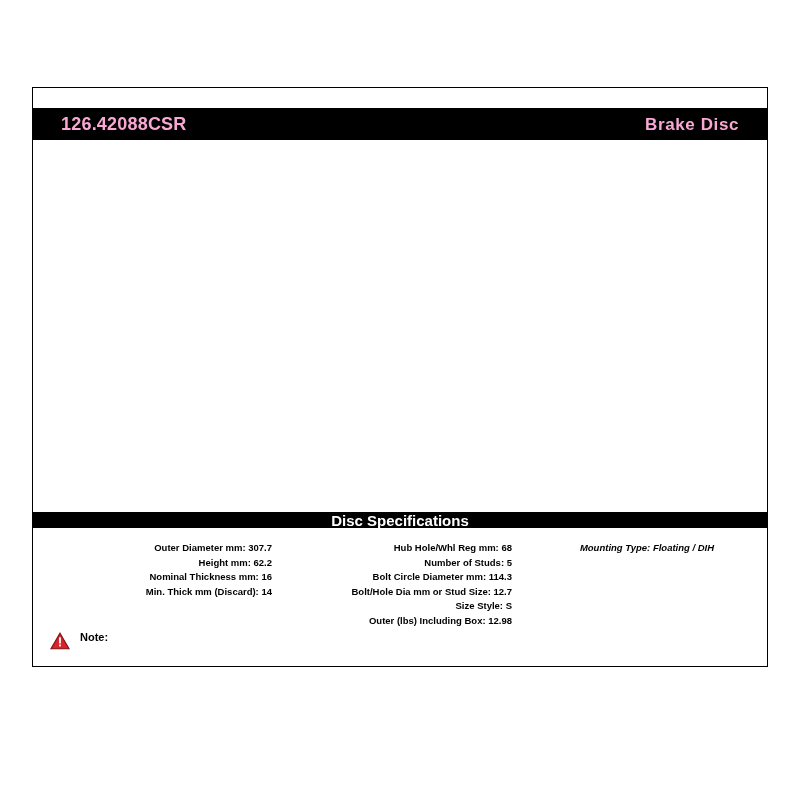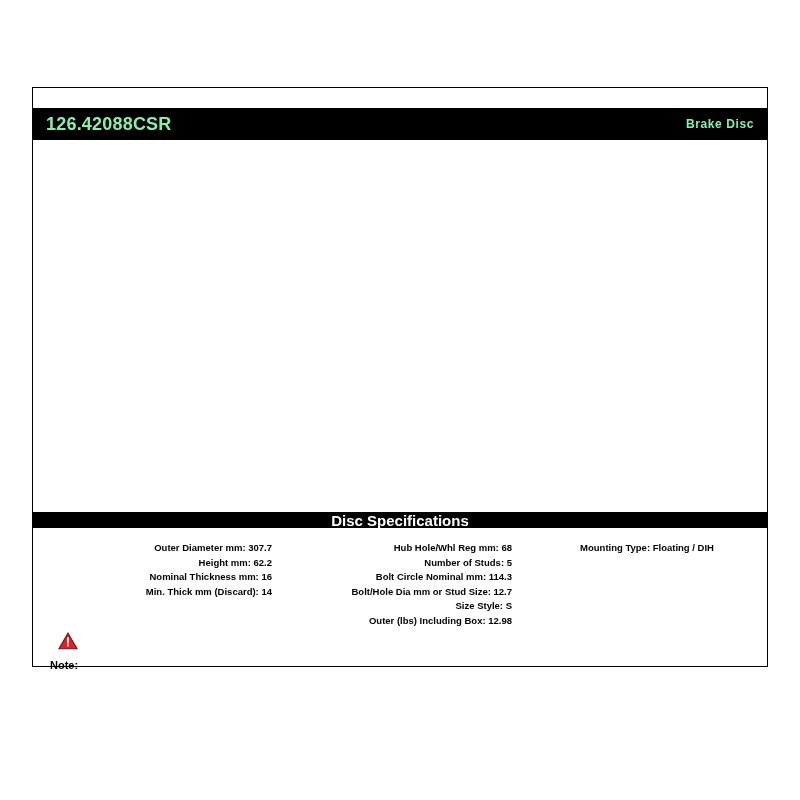--- a/index.html
+++ b/index.html
@@ -30,35 +30,35 @@
     box-sizing: border-box;
   }
   
   .header-bar {
     position: absolute;
     left: 32px;
     top: 108px;
     width: 736px;
     height: 32px;
     background: #000000;
-    color: #86efac;
+    color: #f9a8d4;
     box-sizing: border-box;
     display: flex;
     align-items: center;
     justify-content: space-between;
-    padding: 0 14px;
+    padding: 0 29px;
   }
   .part-number {
     font-size: 18px;
     font-weight: bold;
     letter-spacing: 0.2px;
     line-height: 1;
   }
   .header-title {
-    font-size: 12px;
+    font-size: 17px;
     font-weight: bold;
     letter-spacing: 0.6px;
     line-height: 1;
   }
   
   .spec-bar {
     position: absolute;
     left: 32px;
     top: 512px;
     width: 736px;
@@ -95,33 +95,33 @@
     font-weight: bold;
     line-height: 14.5px;
     white-space: nowrap;
   }
   .spec-col.col1 .spec-row,
   .spec-col.col2 .spec-row {
     text-align: right;
   }
   .spec-col.col3 .spec-row {
     text-align: center;
+    font-style: italic;
   }
   .spec-label { font-weight: bold; }
   .spec-value { font-weight: bold; }
 
   
   .note-row {
     position: absolute;
     left: 50px;
     top: 632px;
     display: flex;
-    align-items: flex-end;
+    align-items: flex-start;
     gap: 10px;
-    flex-direction: column;
   }
   .warn-icon {
     width: 20px;
     height: 18px;
     display: block;
   }
   .note-label {
     font-size: 11px;
     font-weight: bold;
     line-height: 1;
@@ -172,21 +172,21 @@
     <div class="spec-col col2">
       <div class="spec-row">
         <span class="spec-label">Hub Hole/Whl Reg mm: </span>
         <span class="spec-value">68</span>
       </div>
       <div class="spec-row">
         <span class="spec-label">Number of Studs: </span>
         <span class="spec-value">5</span>
       </div>
       <div class="spec-row">
-        <span class="spec-label">Bolt Circle Nominal mm: </span>
+        <span class="spec-label">Bolt Circle Diameter mm: </span>
         <span class="spec-value">114.3</span>
       </div>
       <div class="spec-row">
         <span class="spec-label">Bolt/Hole Dia mm or Stud Size: </span>
         <span class="spec-value">12.7</span>
       </div>
       <div class="spec-row">
         <span class="spec-label">Size Style: </span>
         <span class="spec-value">S</span>
       </div>

